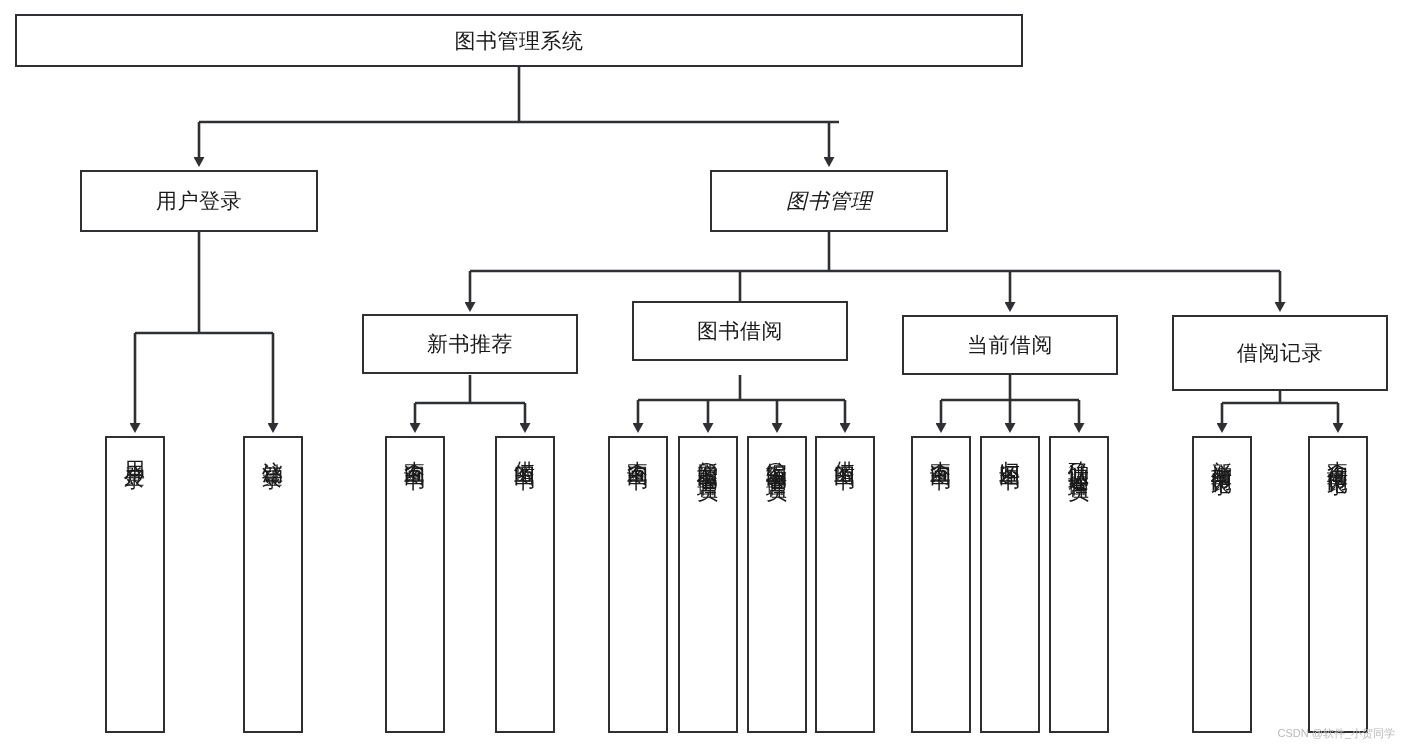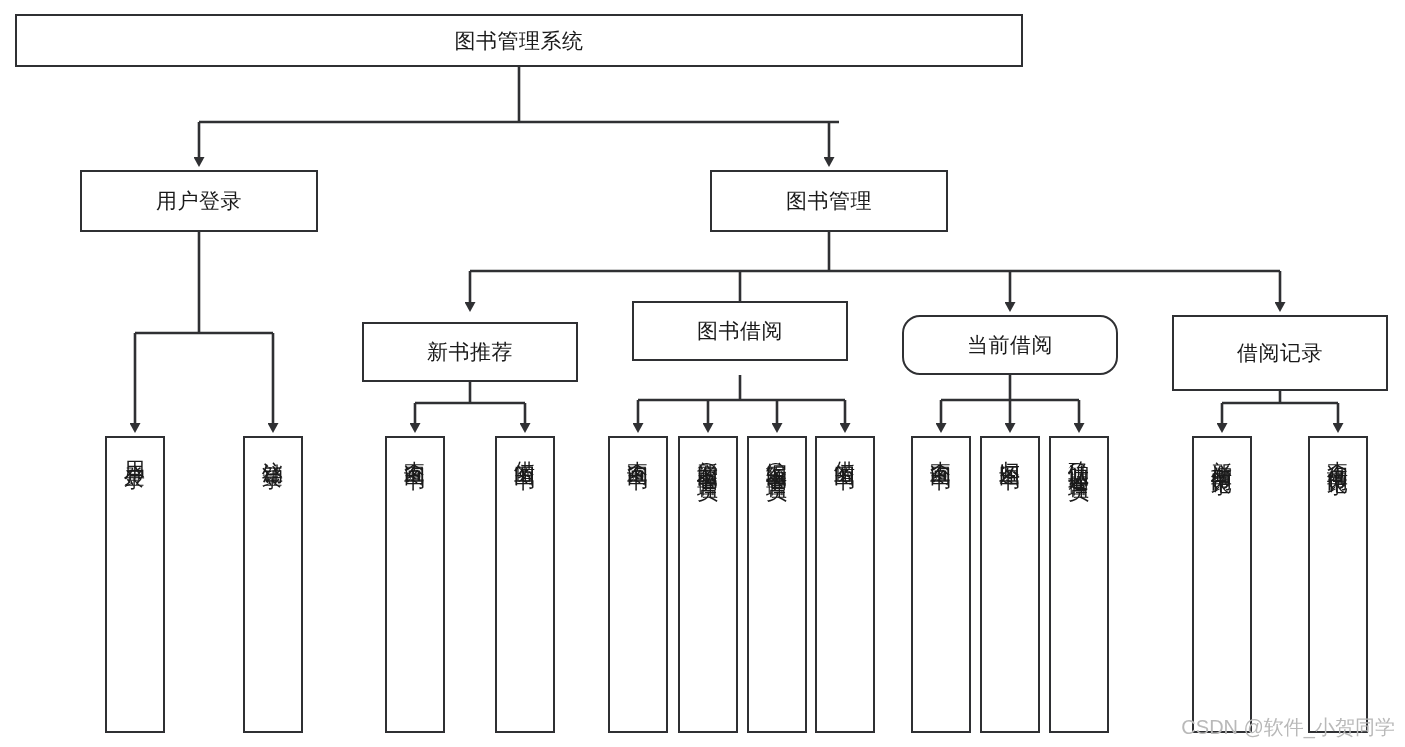--- a/index.html
+++ b/index.html
@@ -25,21 +25,21 @@
     text-orientation:upright;
     font-size:21px;
     letter-spacing:3px;
     line-height:1;
     margin:0 auto;
   }
   #watermark{
     position:absolute;
     right:10px;
     bottom:6px;
-    font-size:20px;
+    font-size:11px;
     color:#b9b9b9;
     z-index:5;
     white-space:nowrap;
     font-family:"Liberation Sans","DejaVu Sans",sans-serif;
   }
 </style>
 </head>
 <body>
 
 <div id="canvas">
@@ -94,31 +94,31 @@
     </g>
   </svg>
 
   <div class="node horiz" style="left:15px;top:14px;width:1008px;height:53px;">
     <span class="label">图书管理系统</span>
   </div>
 
   <div class="node horiz" style="left:80px;top:170px;width:238px;height:62px;">
     <span class="label">用户登录</span>
   </div>
-  <div class="node horiz" style="left:710px;top:170px;width:238px;height:62px;">
+  <div class="node horiz" style="left:710px;top:170px;width:238px;height:62px;font-style:italic;">
     <span class="label">图书管理</span>
   </div>
 
-  <div class="node horiz" style="left:362px;top:322px;width:216px;height:60px;">
+  <div class="node horiz" style="left:362px;top:314px;width:216px;height:60px;">
     <span class="label">新书推荐</span>
   </div>
   <div class="node horiz" style="left:632px;top:301px;width:216px;height:60px;">
     <span class="label">图书借阅</span>
   </div>
-  <div class="node horiz" style="left:902px;top:315px;width:216px;height:60px;border-radius:18px;">
+  <div class="node horiz" style="left:902px;top:315px;width:216px;height:60px;">
     <span class="label">当前借阅</span>
   </div>
   <div class="node horiz" style="left:1172px;top:315px;width:216px;height:76px;">
     <span class="label">借阅记录</span>
   </div>
 
   <div class="node vert" style="left:105px;top:436px;width:60px;height:297px;">
     <span class="label">用户登录</span>
   </div>
   <div class="node vert" style="left:243px;top:436px;width:60px;height:297px;">

